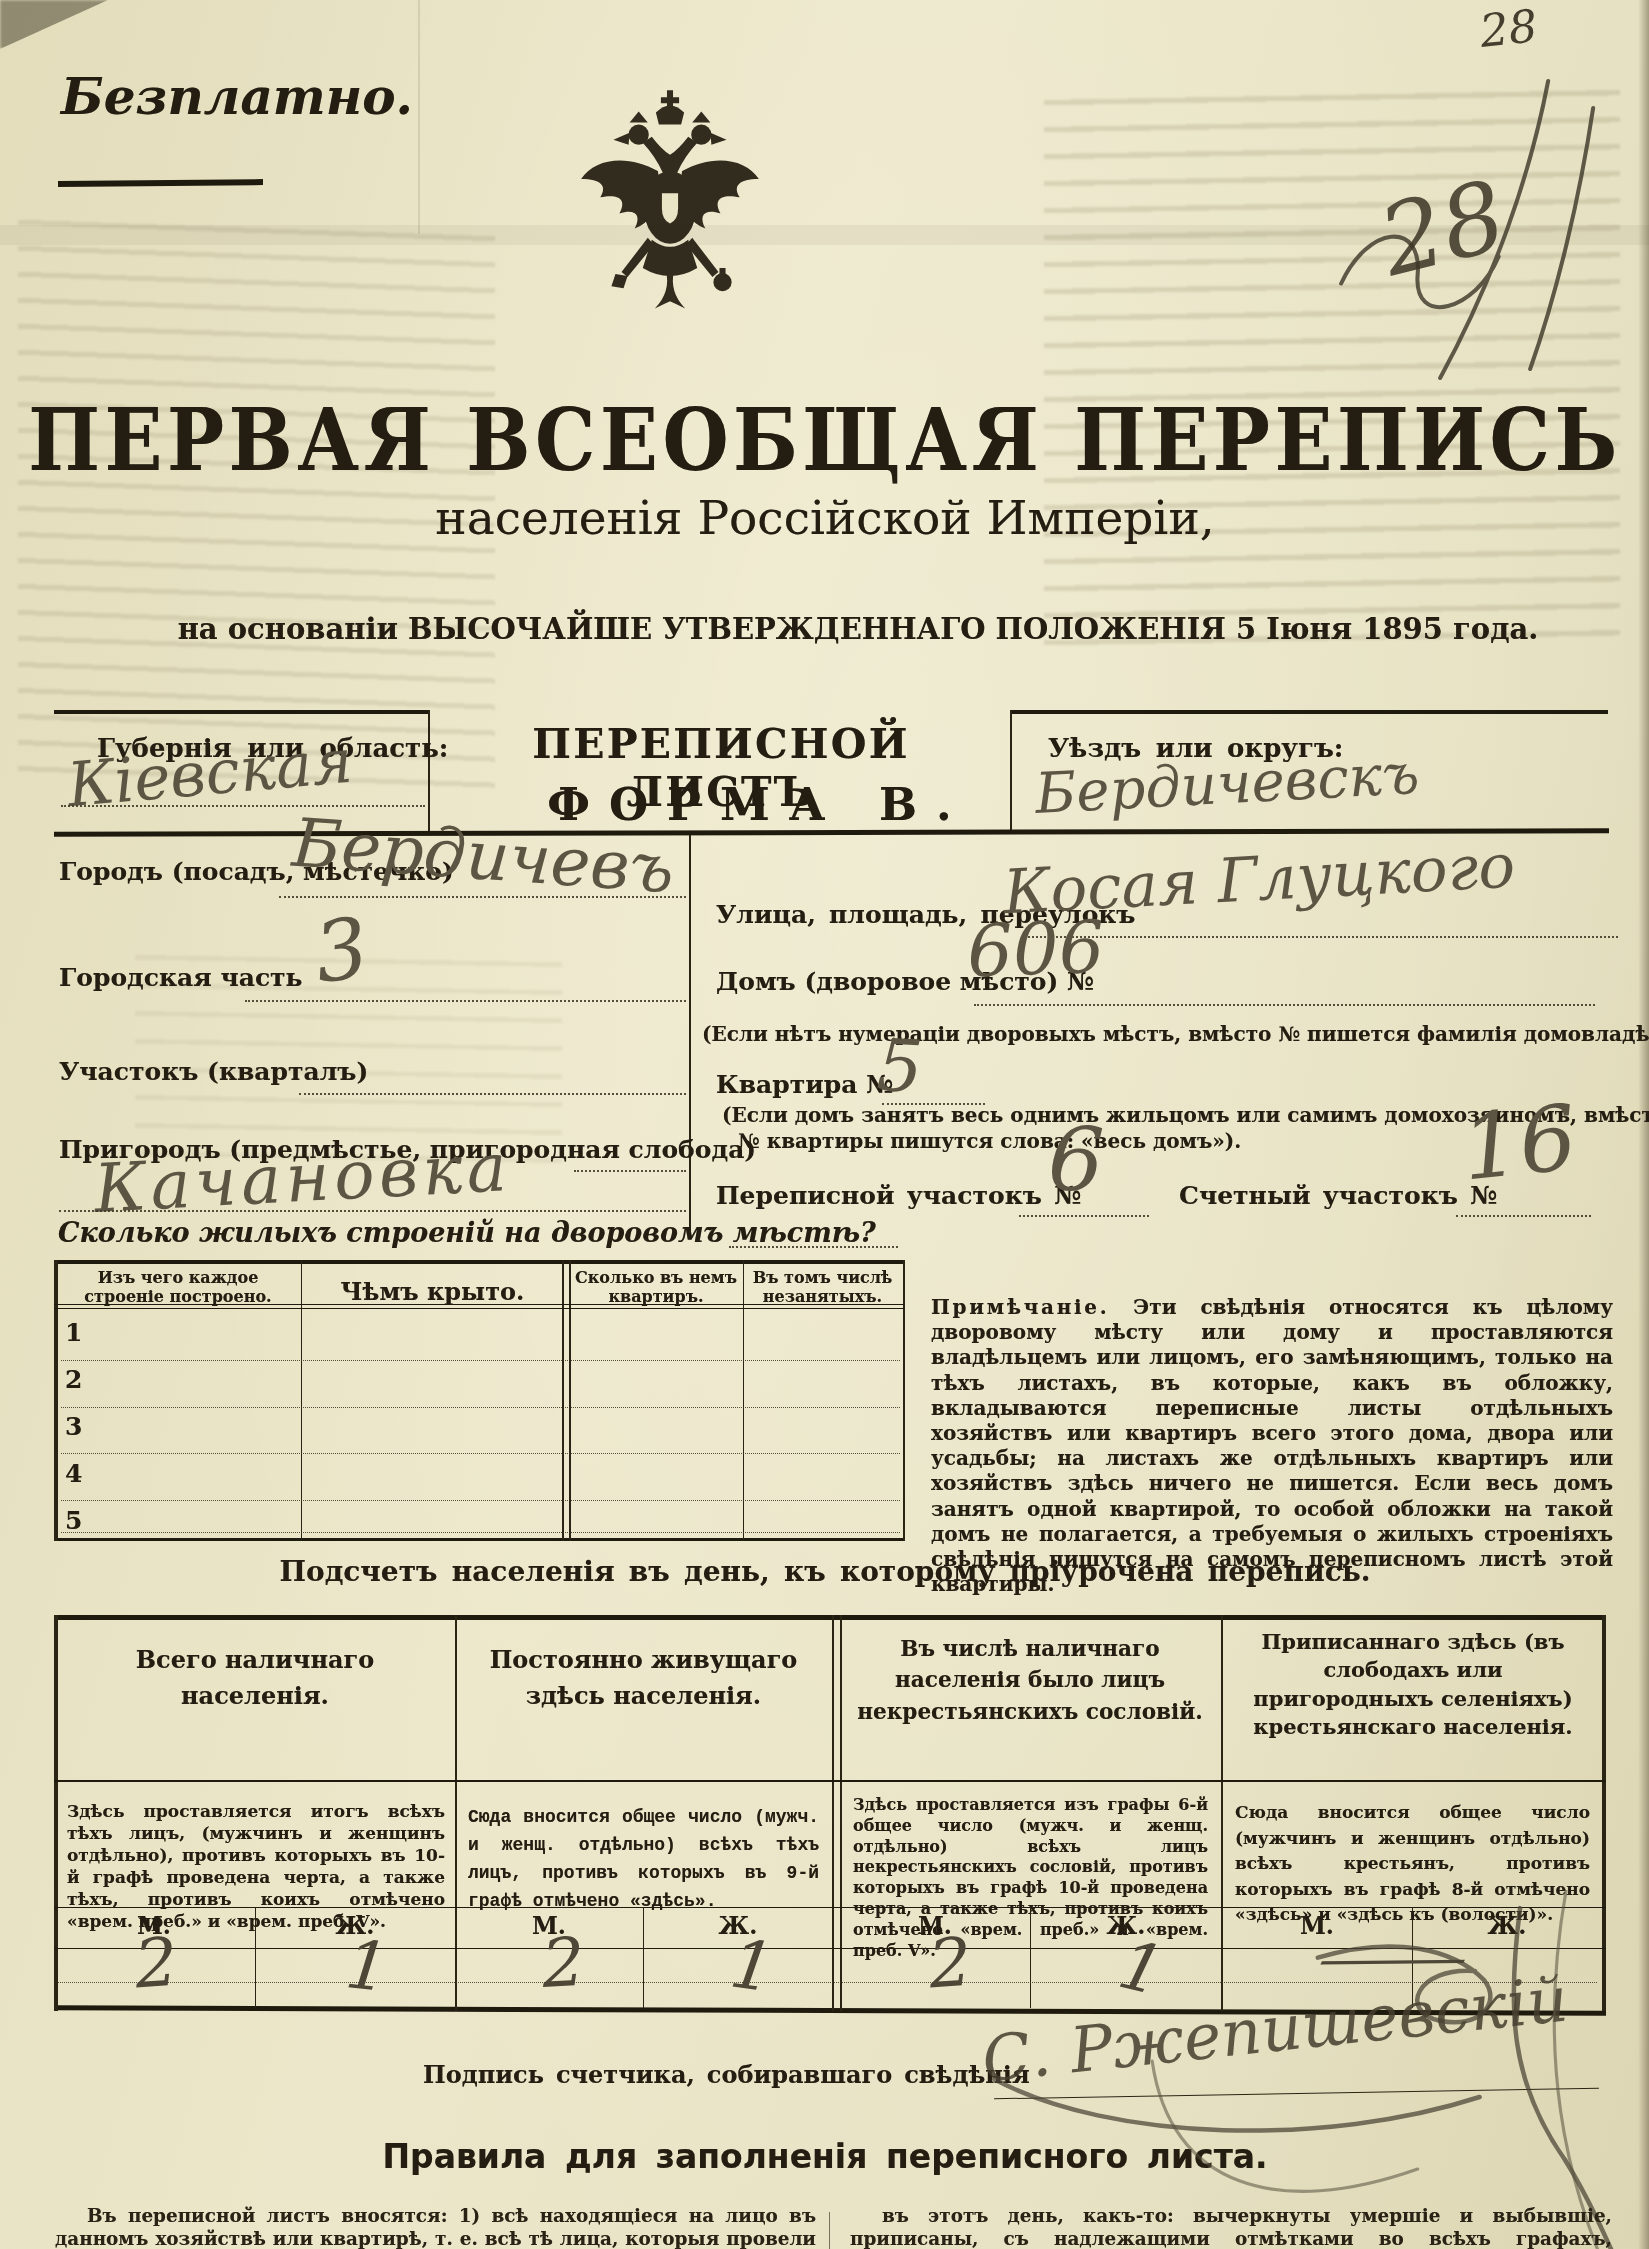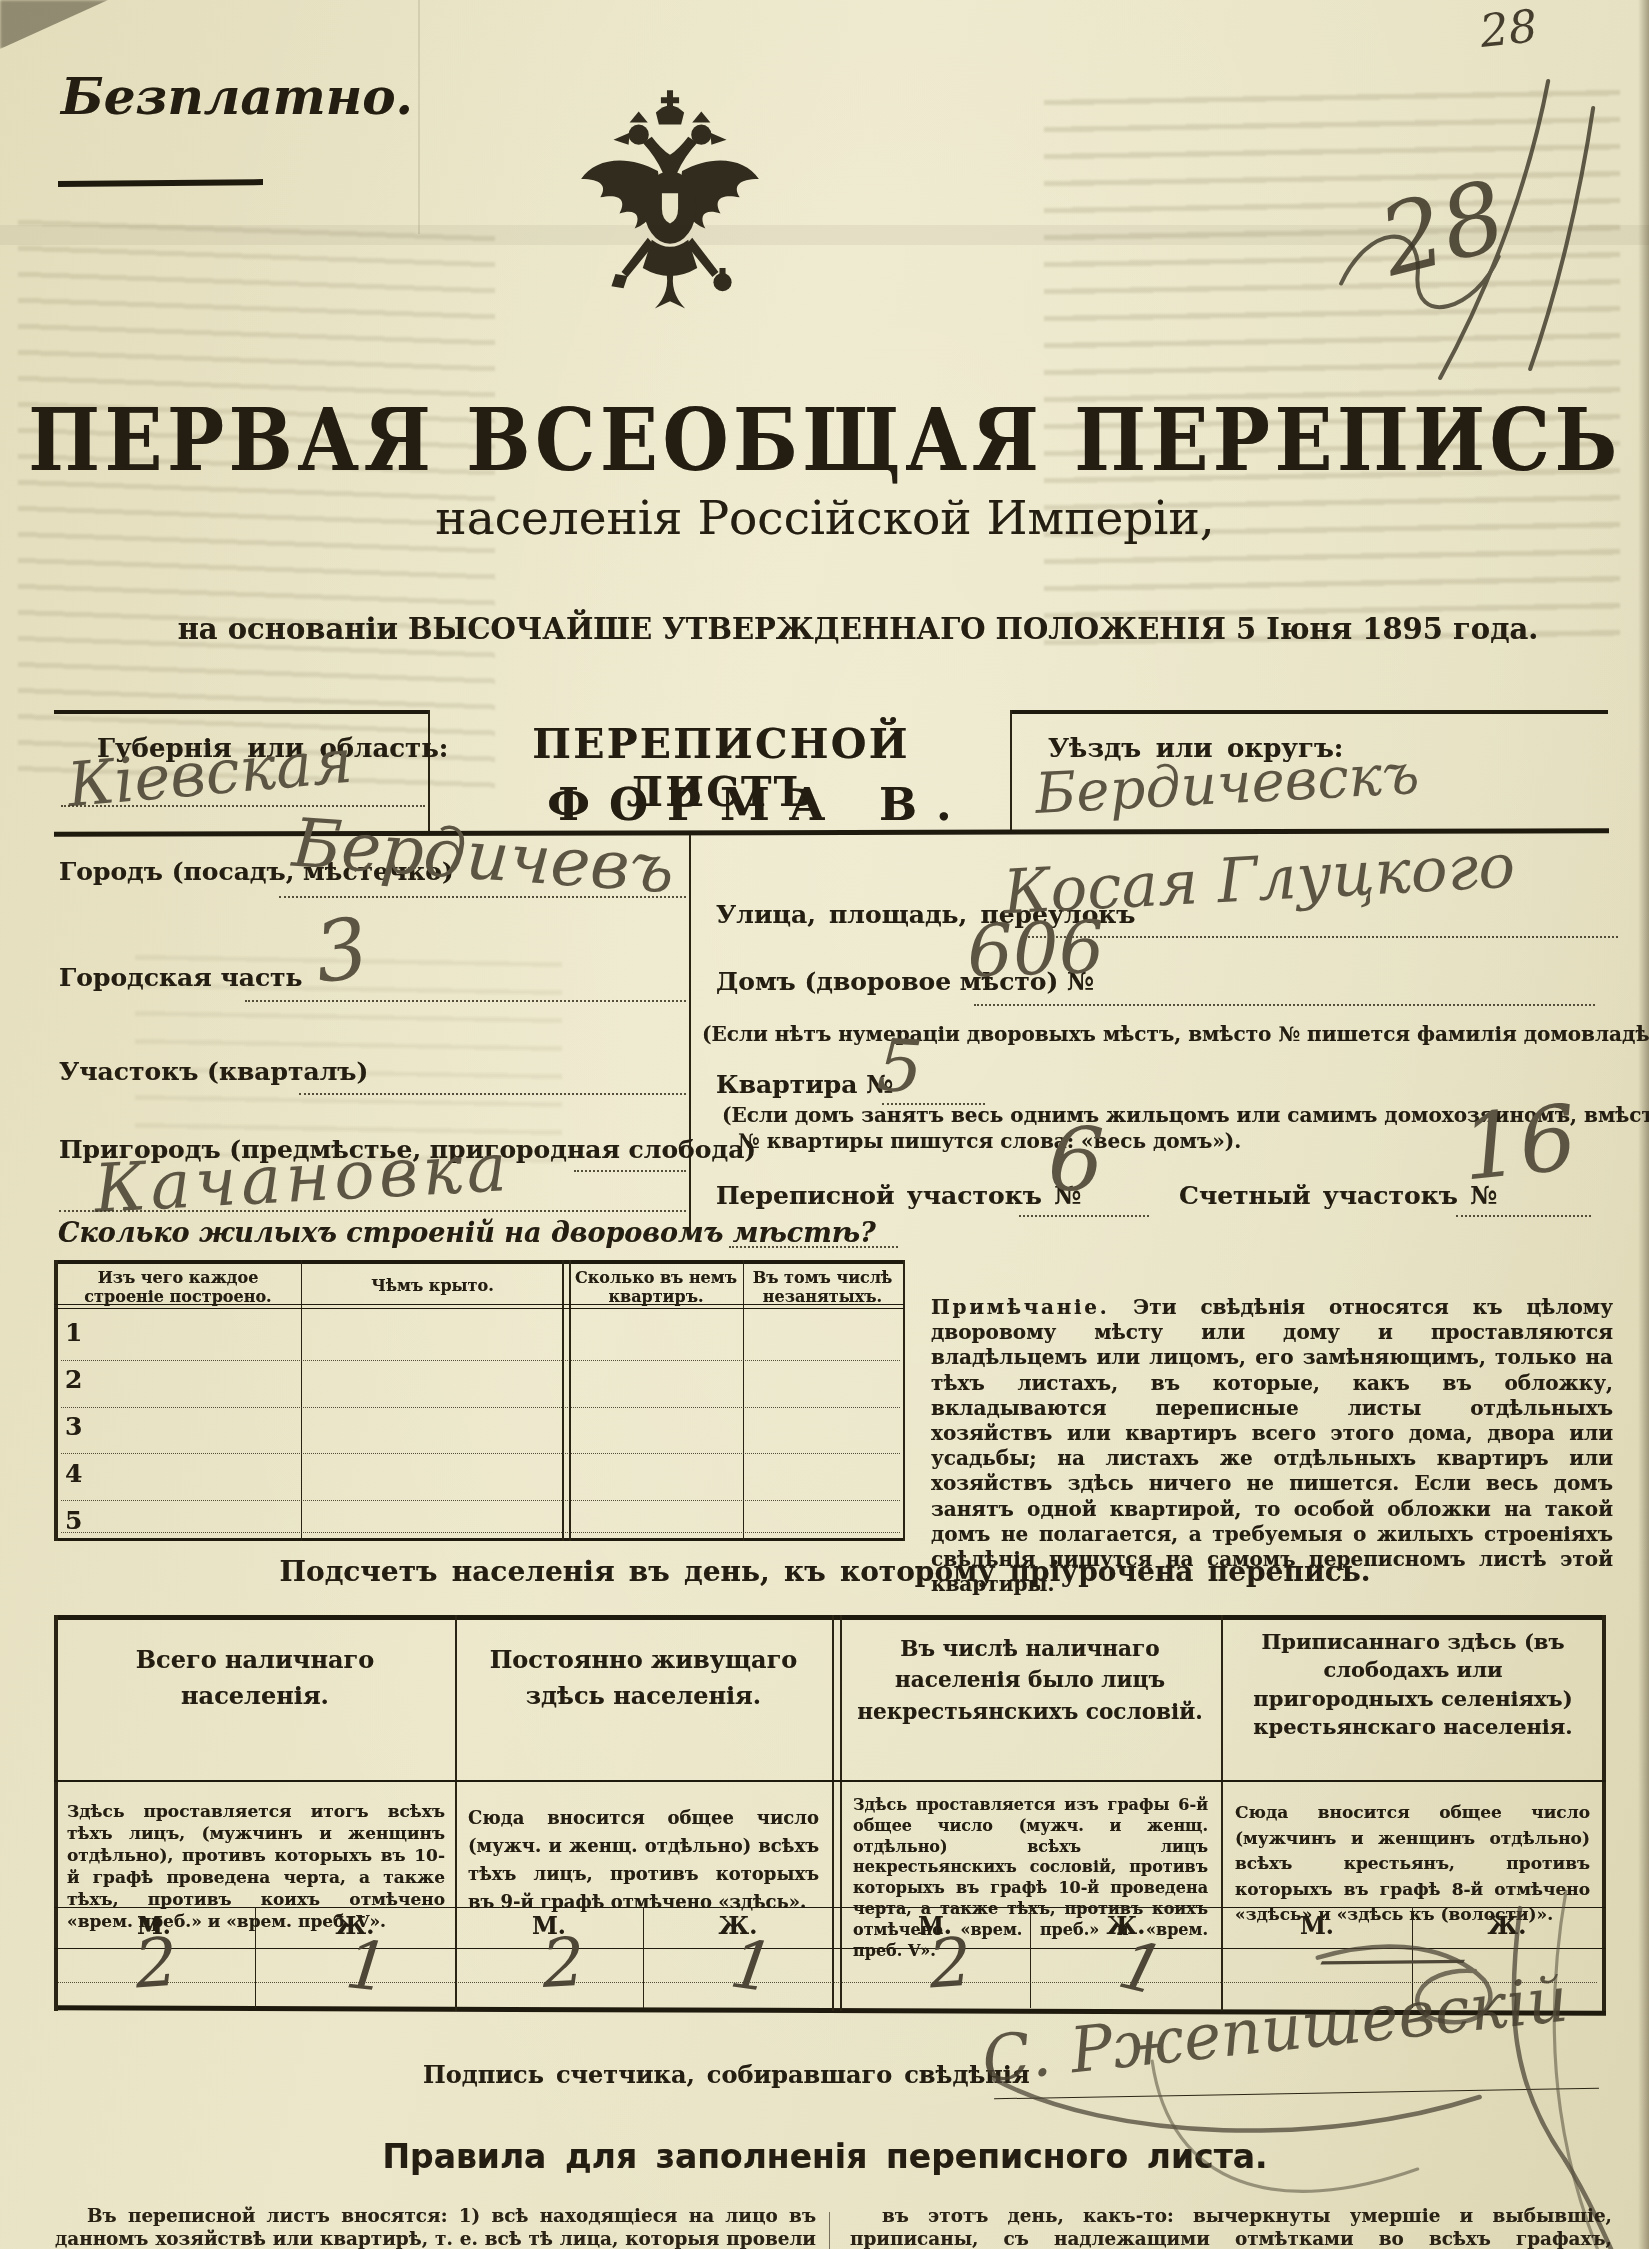--- a/index.html
+++ b/index.html
@@ -151,21 +151,21 @@
   <div class="vline" style="left:54px;top:1260px;width:3.6px;height:281px;"></div>
   <div class="vline" style="left:301px;top:1260px;width:1.3px;height:281px;"></div>
   <div class="vline" style="left:562px;top:1260px;width:1.8px;height:281px;"></div>
   <div class="vline" style="left:569px;top:1260px;width:1.8px;height:281px;"></div>
   <div class="vline" style="left:743px;top:1260px;width:1.3px;height:281px;"></div>
   <div class="vline" style="left:903px;top:1260px;width:1.8px;height:281px;"></div>
   <div class="hline" style="left:54px;top:1304px;width:850px;height:1.3px;"></div>
   <div class="hline" style="left:54px;top:1308px;width:850px;height:1.3px;"></div>
 
   <div class="cell-title ink" style="left:61px;top:1268px;width:234px;font-size:16px;line-height:1.2;">Изъ чего каждое строеніе построено.</div>
-  <div class="cell-title ink" style="left:310px;top:1274px;width:245px;font-size:16px;">Чѣмъ крыто.</div>
+  <div class="cell-title ink" style="left:310px;top:1274px;width:245px;font-size:24px;">Чѣмъ крыто.</div>
   <div class="cell-title ink" style="left:574px;top:1268px;width:164px;font-size:16px;line-height:1.2;">Сколько въ немъ квартиръ.</div>
   <div class="cell-title ink" style="left:747px;top:1268px;width:151px;font-size:16px;line-height:1.2;">Въ томъ числѣ незанятыхъ.</div>
 
   <div class="abs ink" style="left:65px;top:1318px;font-size:25px;font-weight:bold;">1</div>
   <div class="abs ink" style="left:65px;top:1365px;font-size:25px;font-weight:bold;">2</div>
   <div class="abs ink" style="left:65px;top:1412px;font-size:25px;font-weight:bold;">3</div>
   <div class="abs ink" style="left:65px;top:1459px;font-size:25px;font-weight:bold;">4</div>
   <div class="abs ink" style="left:65px;top:1506px;font-size:25px;font-weight:bold;">5</div>
   <div class="dots" style="left:61px;top:1360px;width:839px;border-bottom-width:1.8px;"></div>
   <div class="dots" style="left:61px;top:1407px;width:839px;border-bottom-width:1.8px;"></div>
@@ -196,21 +196,21 @@
   <div class="vline" style="left:1030px;top:1907px;width:1.3px;height:101px;"></div>
   <div class="vline" style="left:1412px;top:1907px;width:1.3px;height:101px;"></div>
   <div class="dots" style="left:58px;top:1982px;width:1539px;border-bottom-width:1.8px;"></div>
 
   <div class="cell-title ink" style="left:65px;top:1642px;width:380px;font-size:24px;">Всего наличнаго населенія.</div>
   <div class="cell-title ink" style="left:466px;top:1642px;width:355px;font-size:24px;">Постоянно живущаго здѣсь населенія.</div>
   <div class="cell-title ink" style="left:850px;top:1633px;width:360px;font-size:21.6px;line-height:1.45;">Въ числѣ наличнаго населенія было лицъ некрестьянскихъ сословій.</div>
   <div class="cell-title ink" style="left:1233px;top:1628px;width:360px;font-size:21px;line-height:1.35;">Приписаннаго здѣсь (въ слободахъ или пригородныхъ селеніяхъ) крестьянскаго населенія.</div>
 
   <div class="cell-desc ink" style="left:67px;top:1800px;width:378px;font-size:17px;">Здѣсь проставляется итогъ всѣхъ тѣхъ лицъ, (мужчинъ и женщинъ отдѣльно), противъ которыхъ въ 10-й графѣ проведена черта, а также тѣхъ, противъ коихъ отмѣчено «врем. преб.» и «врем. преб. V».</div>
-  <div class="cell-desc ink" style="left:468px;top:1804px;width:351px;font-size:18px;line-height:1.55;">Сюда вносится общее число (мужч. и женщ. отдѣльно) всѣхъ тѣхъ лицъ, противъ которыхъ въ 9-й графѣ отмѣчено «здѣсь».</div>
+  <div class="cell-desc ink" style="left:468px;top:1804px;width:351px;font-size:18px;line-height:1.55;font-family:Liberation Mono, monospace;">Сюда вносится общее число (мужч. и женщ. отдѣльно) всѣхъ тѣхъ лицъ, противъ которыхъ въ 9-й графѣ отмѣчено «здѣсь».</div>
   <div class="cell-desc ink" style="left:853px;top:1795px;width:355px;font-size:16px;">Здѣсь проставляется изъ графы 6-й общее число (мужч. и женщ. отдѣльно) всѣхъ лицъ некрестьянскихъ сословій, противъ которыхъ въ графѣ 10-й проведена черта, а также тѣхъ, противъ коихъ отмѣчено «врем. преб.» и «врем. преб. V».</div>
   <div class="cell-desc ink" style="left:1235px;top:1800px;width:355px;font-size:17px;line-height:1.5;">Сюда вносится общее число (мужчинъ и женщинъ отдѣльно) всѣхъ крестьянъ, противъ которыхъ въ графѣ 8-й отмѣчено «здѣсь» и «здѣсь къ (волости)».</div>
 
   <div class="mzh ink" style="left:109px;top:1912px;width:90px;">М.</div>
   <div class="mzh ink" style="left:310px;top:1912px;width:90px;">Ж.</div>
   <div class="mzh ink" style="left:504px;top:1912px;width:90px;">М.</div>
   <div class="mzh ink" style="left:693px;top:1912px;width:90px;">Ж.</div>
   <div class="mzh ink" style="left:890px;top:1912px;width:90px;">М.</div>
   <div class="mzh ink" style="left:1081px;top:1912px;width:90px;">Ж.</div>
   <div class="mzh ink" style="left:1272px;top:1912px;width:90px;">М.</div>

